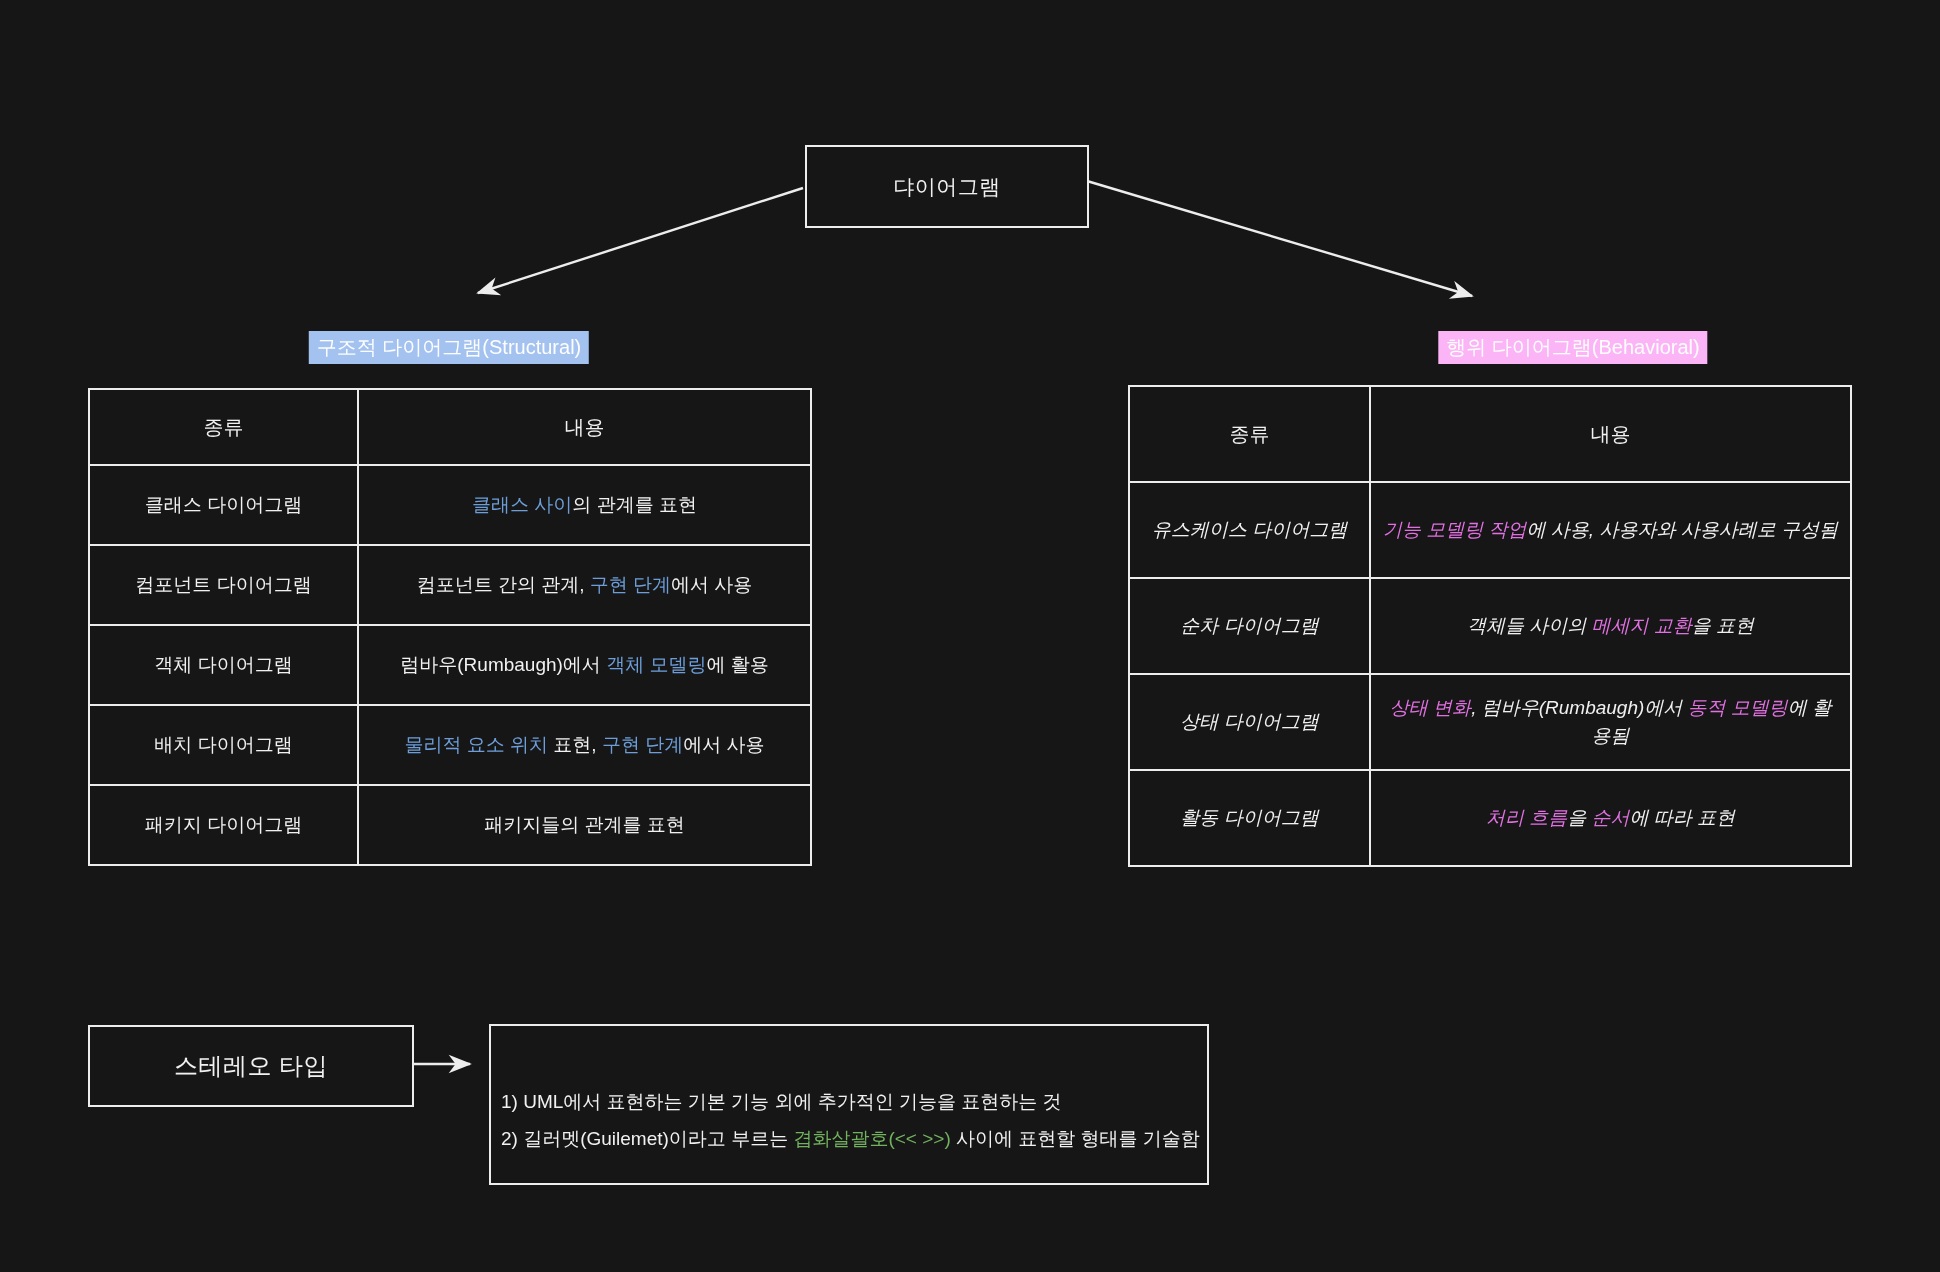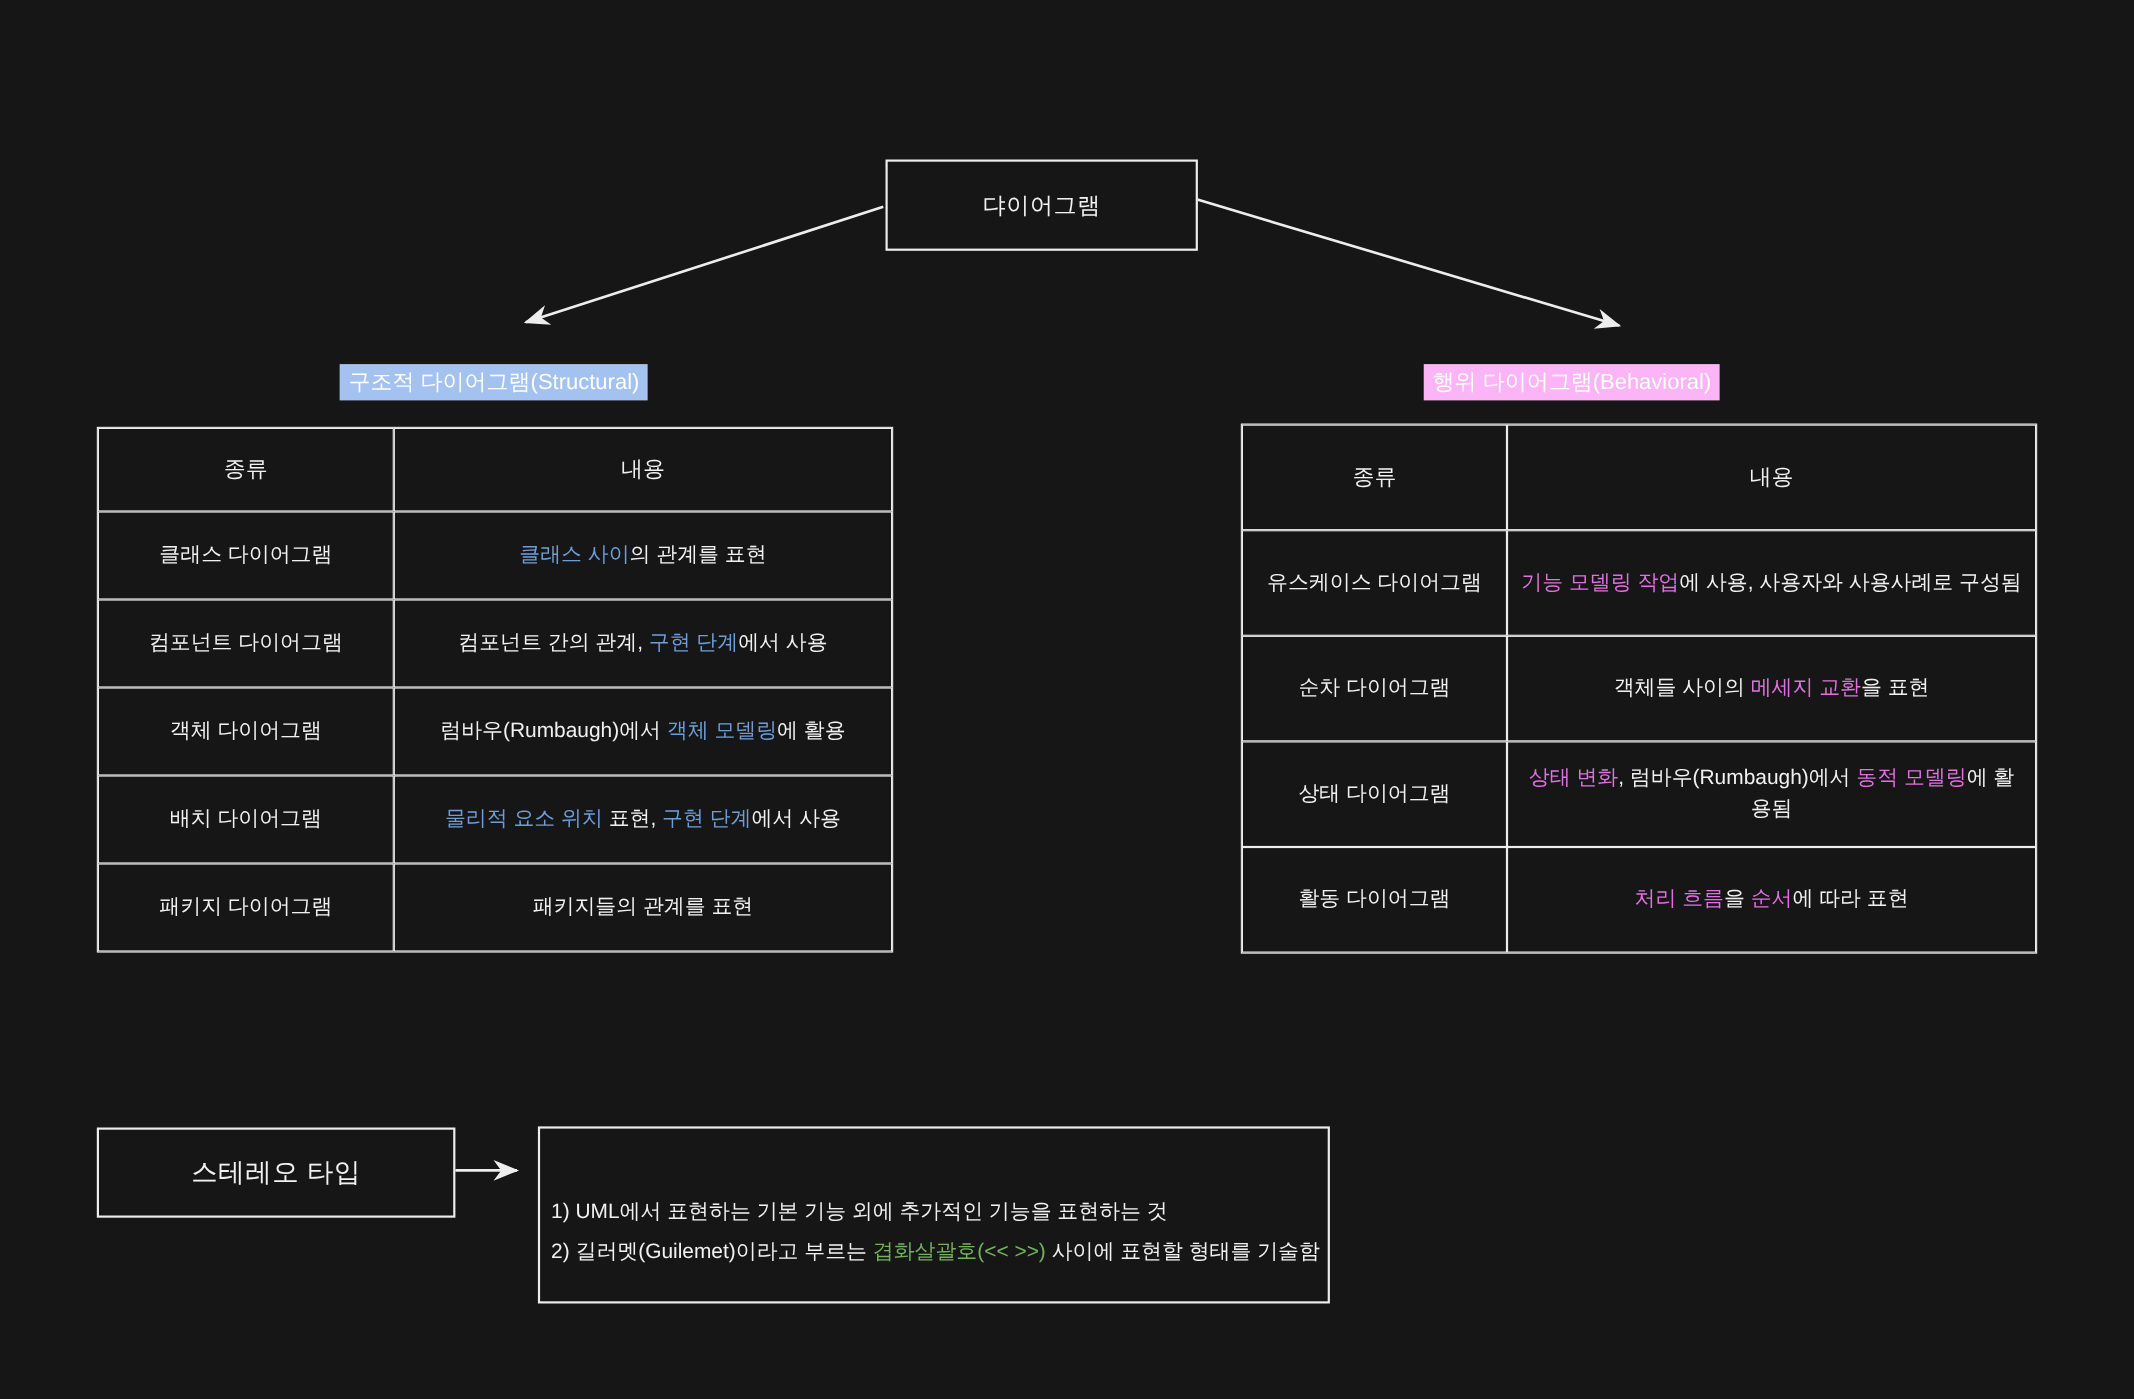--- a/index.html
+++ b/index.html
@@ -25,21 +25,21 @@
 
   
   .tbl{border:1px solid var(--line);background:var(--bg);}
   .tbl .tr{display:grid;grid-template-columns:var(--c1) 1fr;}
   .tbl .cell{border:1px solid var(--line);display:flex;align-items:center;justify-content:center;
              text-align:center;font-size:19px;padding:0 10px;line-height:1.5;}
   .tbl .th{font-size:20px;}
   .tbl-left .th{height:74px;}
   .tbl-left .td{height:78px;}
   .tbl-right .th{height:94px;}
-  .tbl-right .td{height:94px;}
+  .tbl-right .td{height:94px;font-style:italic;}
 
   .c-blue{color:#6d9ed9;}
   .c-pink{color:#e170e1;}
   .c-green{color:#72b25f;}
 
   
   .note-box{border:2.4px solid var(--line);background:var(--bg);}
   .note-text{position:absolute;left:10px;top:57px;font-size:19px;line-height:37px;white-space:nowrap;}
 
   svg.edges{position:absolute;left:0;top:0;pointer-events:none;}
@@ -58,21 +58,21 @@
     <line x1="803" y1="188" x2="478" y2="293" stroke="#ededed" stroke-width="2.4" marker-end="url(#ah)"></line>
     <line x1="1087" y1="181" x2="1472" y2="296" stroke="#ededed" stroke-width="2.4" marker-end="url(#ah)"></line>
     <line x1="411" y1="1064" x2="470" y2="1064" stroke="#ededed" stroke-width="2.4" marker-end="url(#ah)"></line>
   </svg>
 
   <div class="abs node-box" style="left:805px;top:145px;width:280px;height:79px;">
     <span>댜이어그램</span>
   </div>
 
   <div class="abs hl hl-blue" style="left:449px;top:331px;">구조적 다이어그램(Structural)</div>
-  <div class="abs hl hl-pink" style="left:1429px;top:331px;text-align:right;">행위 다이어그램(Behavioral)</div>
+  <div class="abs hl hl-pink" style="left:1573px;top:331px;text-align:right;">행위 다이어그램(Behavioral)</div>
 
   <div class="abs tbl tbl-left" style="left:88px;top:388px;width:722px;--c1:269px;">
       <div class="tr">
         <div class="cell th">종류</div>
         <div class="cell th">내용</div>
       </div>
       <div class="tr">
         <div class="cell td">클래스 다이어그램</div>
         <div class="cell td">
           <span><span class="c-blue">클래스 사이</span><span>의 관계를 표현</span></span>

